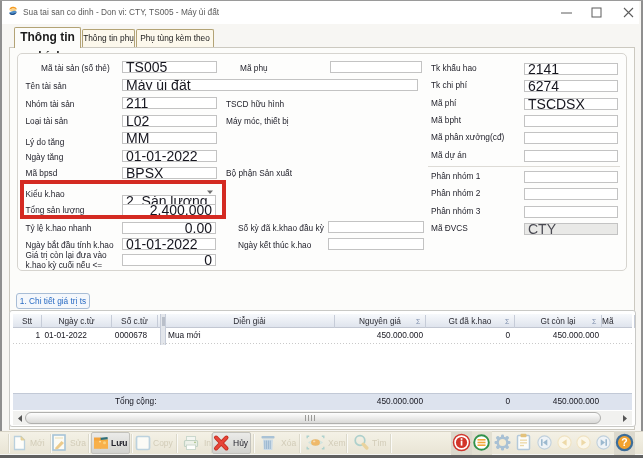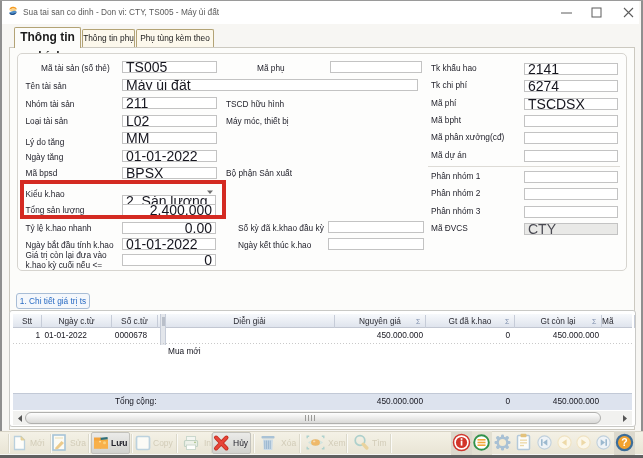--- a/index.html
+++ b/index.html
@@ -72,21 +72,21 @@
   <div class="fld" style="left:122px;top:166px;width:95px;">BPSX</div>
   <div class="fld" style="left:122px;top:194px;width:94px;">2. Sản lượng</div>
   <svg class="abs" style="left:206px;top:189px;" width="8" height="5" viewBox="0 0 8 5">
       <path d="M1 0.5 L7 0.5 L4 4 Z" fill="#6e6e6e"></path>
     </svg>
   <div class="fld ra" style="left:122px;top:203px;width:94px;">2.400.000</div>
   <div class="fld ra" style="left:122px;top:221px;width:94px;">0,00</div>
   <div class="fld" style="left:122px;top:237px;width:94px;">01-01-2022</div>
   <div class="fld ra" style="left:122px;top:253px;width:94px;">0</div>
 
-  <div class="lbl" style="left:240px;top:62px;margin-left:17px;">Mã phụ</div>
+  <div class="lbl" style="left:240px;top:62px;">Mã phụ</div>
   <div class="fld" style="left:330px;top:60px;width:92px;"></div>
   <div class="lbl" style="left:226px;top:98px;">TSCD hữu hình</div>
   <div class="lbl" style="left:226px;top:115px;">Máy móc, thiết bị</div>
   <div class="lbl" style="left:226px;top:167px;">Bộ phận Sản xuất</div>
   <div class="lbl" style="left:238px;top:222px;">Số kỳ đã k.khao đầu kỳ</div>
   <div class="fld" style="left:328px;top:220px;width:96px;"></div>
   <div class="lbl" style="left:238px;top:239px;">Ngày kết thúc k.hao</div>
   <div class="fld" style="left:328px;top:237px;width:96px;"></div>
 
   <div class="abs" style="left:20px;top:179px;width:206px;height:39px;border:4px solid #d42a22;"></div>
@@ -136,21 +136,21 @@
   <div class="sg" style="left:416px;">Σ</div>
   <div class="sg" style="left:505px;">Σ</div>
   <div class="sg" style="left:592px;">Σ</div>
 
   <div class="abs" style="left:160px;top:313px;width:6px;height:31px;background:#e3e6eb;border-left:1px solid #c6ccd8;border-right:1px solid #c6ccd8;"></div>
   <div class="abs" style="left:161.5px;top:316px;width:3px;height:9px;background:#b9bfc9;"></div>
 
   <div class="cell ra" style="left:13px;top:329px;width:27px;text-align:right;">1</div>
   <div class="cell" style="left:44.5px;top:329px;">01-01-2022</div>
   <div class="cell" style="left:108px;top:329px;width:46px;text-align:center;">0000678</div>
-  <div class="cell" style="left:168px;top:345px;">Mua mới</div>
+  <div class="cell" style="left:168px;top:329px;">Mua mới</div>
   <div class="cell" style="left:335px;top:329px;width:88px;text-align:right;">450.000.000</div>
   <div class="cell" style="left:426px;top:329px;width:84px;text-align:right;">0</div>
   <div class="cell" style="left:515px;top:329px;width:84px;text-align:right;">450.000.000</div>
   <div class="abs" style="left:13px;top:342px;width:619px;height:1px;background:repeating-linear-gradient(90deg,#c9c9c9 0 1px,transparent 1px 3px);"></div>
 
   <div class="abs" style="left:13px;top:392px;width:619px;height:17px;background:#dde3ee;border-top:1px solid #c2c9d6;"></div>
   <div class="tot" style="left:115px;">Tổng cộng:</div>
   <div class="tot ra" style="left:335px;width:88px;text-align:right;">450.000.000</div>
   <div class="tot ra" style="left:426px;width:84px;text-align:right;">0</div>
   <div class="tot ra" style="left:515px;width:84px;text-align:right;">450.000.000</div>

